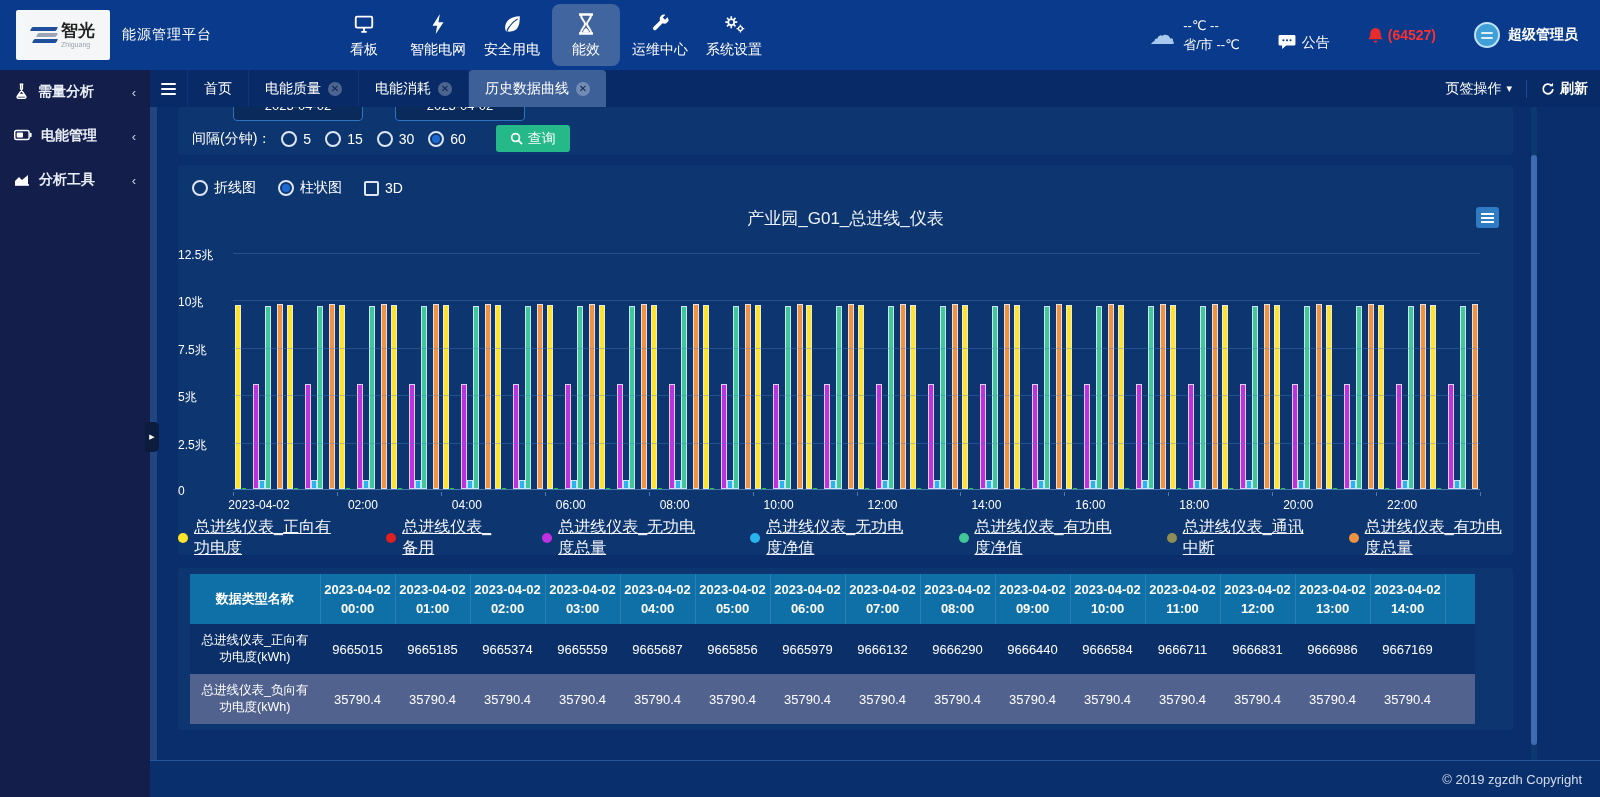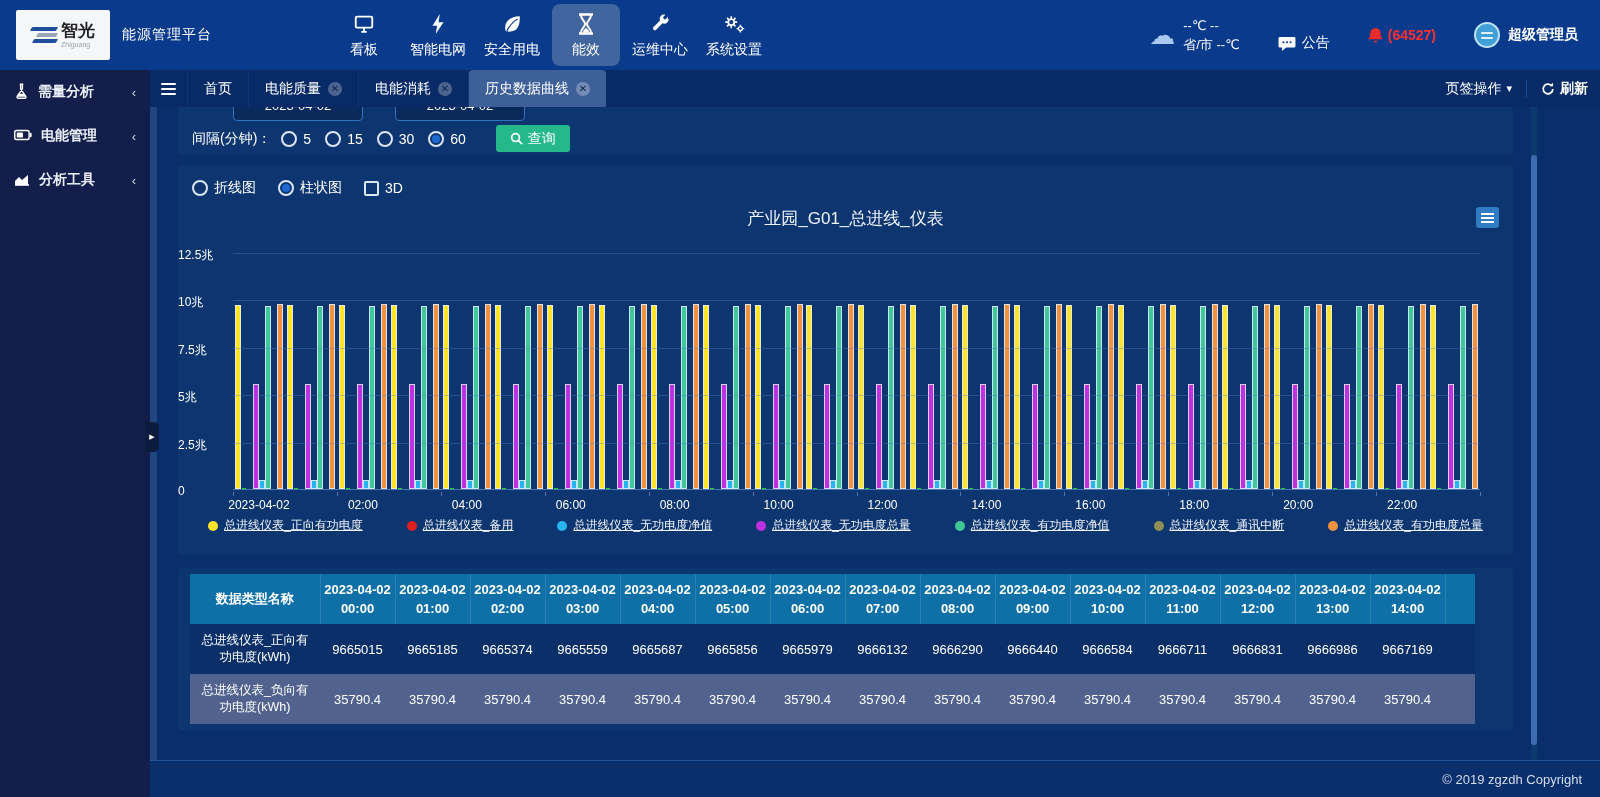--- a/index.html
+++ b/index.html
@@ -17,21 +17,21 @@
   .logo-sub{display:block;font-size:7px;color:#9aa2ad;font-weight:normal;margin-top:2px;}
   .app-title{font-size:14px;margin-left:12px;letter-spacing:1px;}
   .nav-menu{display:flex;margin-left:118px;gap:6px;height:70px;align-items:center;}
   .nav-item{width:68px;height:62px;display:flex;flex-direction:column;align-items:center;justify-content:center;gap:5px;border-radius:8px;cursor:pointer;}
   .nav-item .nico{height:24px;display:flex;align-items:center;justify-content:center;font-size:20px;line-height:1;}
   .nav-item .nlabel{font-size:14px;white-space:nowrap;}
   .nav-item.active{background:#41659f;}
   .nav-right{margin-left:auto;display:flex;align-items:center;gap:38px;margin-right:22px;}
   .weather{display:flex;align-items:center;gap:8px;font-size:13px;line-height:1.5;}
   .cloud{font-size:26px;color:#a9c9ef;}
-  .notice{display:flex;align-items:flex-end;gap:6px;font-size:14px;cursor:pointer;margin-top:16px;}
+  .notice{display:flex;align-items:flex-start;gap:6px;font-size:14px;cursor:pointer;margin-top:16px;}
   .alarm{display:flex;align-items:center;gap:5px;font-size:14px;color:#ff2f2f;font-weight:bold;cursor:pointer;}
   .user{display:flex;align-items:center;gap:8px;font-size:14px;font-weight:bold;cursor:pointer;}
   .avatar{width:26px;height:26px;border-radius:50%;background:#3f9fd6;border:2px solid #bfe2f5;display:flex;flex-direction:column;align-items:center;justify-content:center;gap:3px;}
   .avatar i{display:block;width:12px;height:2px;background:#dff2fc;border-radius:1px;}
 
   
   .sidebar{position:absolute;left:0;top:70px;width:150px;height:727px;background:#131f4a;z-index:20;}
   .side-item{height:44px;display:flex;align-items:center;padding:0 14px;gap:9px;font-size:14px;font-weight:bold;color:#e8edf6;cursor:pointer;}
   .side-item .chev{margin-left:auto;font-size:13px;color:#cdd6e6;font-weight:normal;}
   .side-item svg{flex:0 0 auto;}
@@ -71,21 +71,21 @@
   .plot{position:absolute;left:55px;top:80px;width:1247px;height:245px;border-bottom:1px solid #4a7ab0;}
   .gridline{position:absolute;left:0;right:0;height:1px;background:rgba(80,130,190,.38);}
   .ylab{position:absolute;right:1252px;width:50px;text-align:left;font-size:12px;color:#fff;transform:translateY(-6px);}
   .bars{position:absolute;inset:0;display:flex;align-items:flex-end;}
   .bar-group{flex:1;display:flex;align-items:flex-end;justify-content:center;height:100%;}
   .bar{width:4px;margin:0 1px;}
   .bar.bordered{border:1px solid rgba(228,236,252,.85);width:6px;margin:0;}
   .xrow{position:absolute;left:55px;top:327px;width:1247px;height:20px;}
   .xtick{position:absolute;top:0;width:1px;height:4px;background:#4a7ab0;}
   .xlab{position:absolute;top:6px;transform:translateX(-50%);font-size:12px;color:#fff;white-space:nowrap;}
-  .legend{position:absolute;left:0;right:0;top:352px;display:flex;justify-content:center;gap:44px;font-size:12px;}
+  .legend{position:absolute;left:0;right:0;top:352px;display:flex;justify-content:center;gap:44px;font-size:16px;}
   .legend-item{display:flex;align-items:center;gap:6px;cursor:pointer;}
   .legend-dot{width:10px;height:10px;border-radius:50%;flex:0 0 auto;}
   .legend-label{text-decoration:underline;color:#f2f5fb;}
 
   
   .table-panel{left:178px;top:568px;width:1335px;height:162px;}
   .dtable-wrap{position:absolute;left:12px;top:6px;width:1285px;height:150px;overflow:hidden;}
   table.dtable{border-collapse:collapse;table-layout:fixed;width:1330px;font-size:13px;}
   .dtable th{background:#0f6fa7;height:50px;font-weight:bold;font-size:13px;line-height:1.5;border-right:1px solid rgba(255,255,255,.12);}
   .dtable td{text-align:center;height:50px;}
@@ -619,26 +619,26 @@
   <div class="legend" id="legend">
       <span class="legend-item">
         <span class="legend-dot" style="background:#ffe42a"></span>
         <span class="legend-label">总进线仪表_正向有功电度</span>
       </span>
       <span class="legend-item">
         <span class="legend-dot" style="background:#e02020"></span>
         <span class="legend-label">总进线仪表_备用</span>
       </span>
       <span class="legend-item">
+        <span class="legend-dot" style="background:#bf30e0"></span>
+        <span class="legend-label">总进线仪表_无功电度总量</span>
+      </span>
+      <span class="legend-item">
         <span class="legend-dot" style="background:#28b4ee"></span>
         <span class="legend-label">总进线仪表_无功电度净值</span>
-      </span>
-      <span class="legend-item">
-        <span class="legend-dot" style="background:#bf30e0"></span>
-        <span class="legend-label">总进线仪表_无功电度总量</span>
       </span>
       <span class="legend-item">
         <span class="legend-dot" style="background:#3fc79a"></span>
         <span class="legend-label">总进线仪表_有功电度净值</span>
       </span>
       <span class="legend-item">
         <span class="legend-dot" style="background:#8e8e55"></span>
         <span class="legend-label">总进线仪表_通讯中断</span>
       </span>
       <span class="legend-item">

